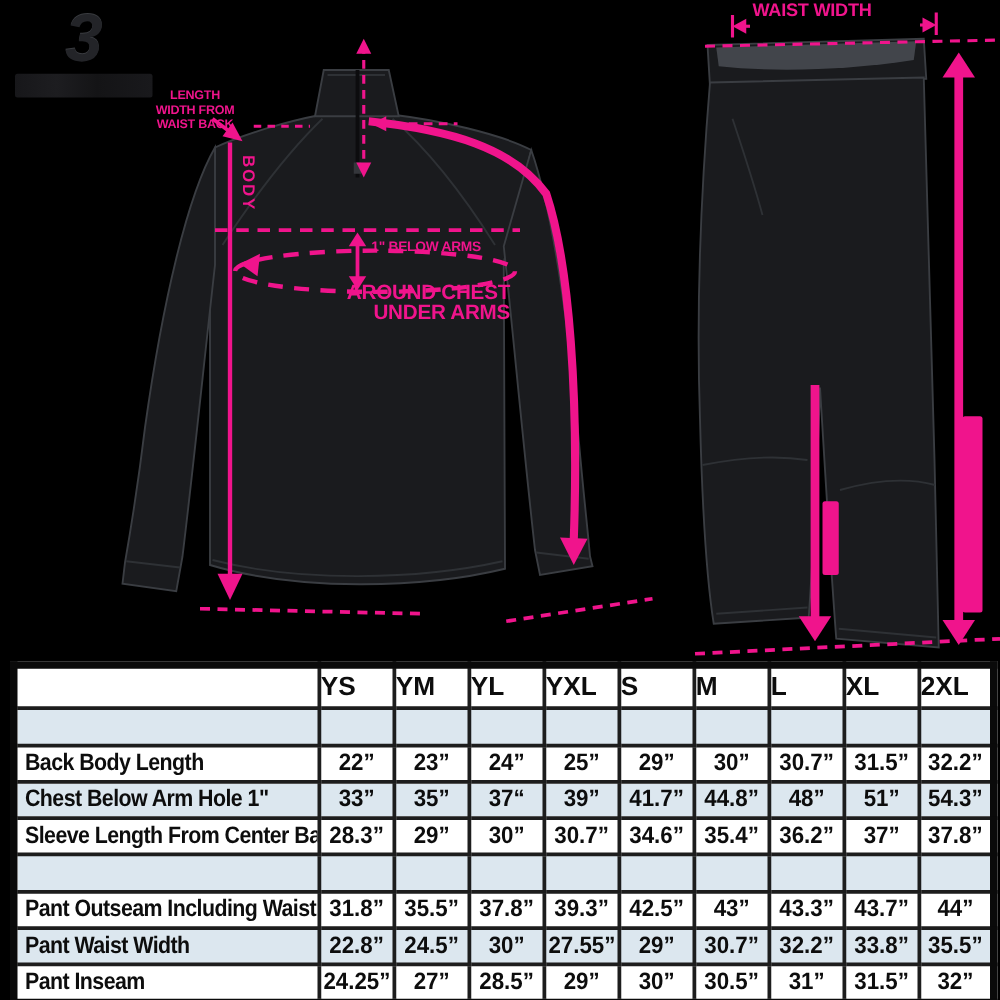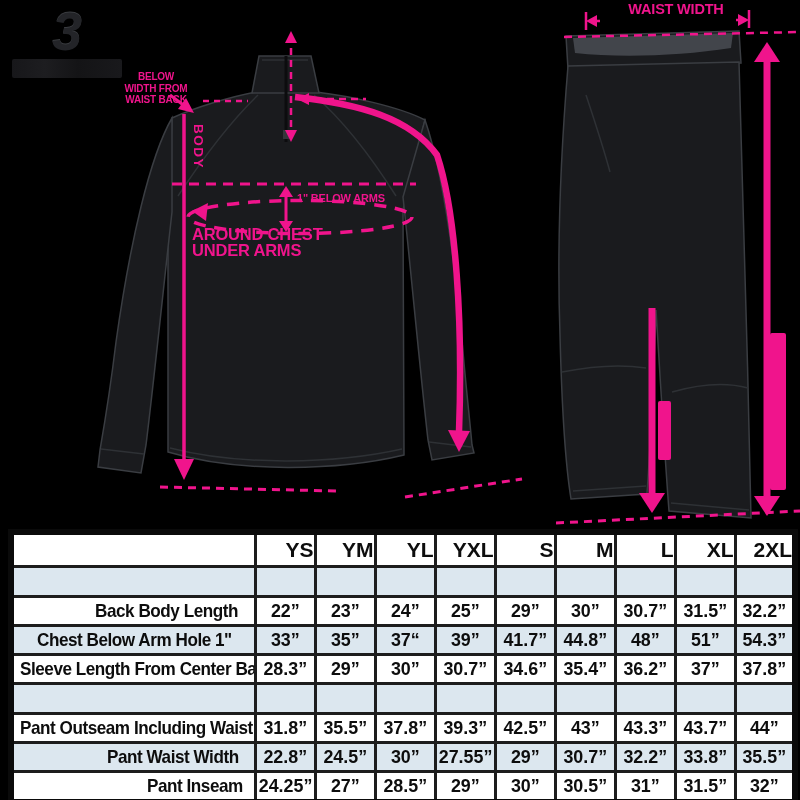--- a/index.html
+++ b/index.html
@@ -8,44 +8,44 @@
   .stage{position:absolute;left:0;top:0;width:800px;height:800px;}
   svg{position:absolute;left:0;top:0;}
 
   
   .pink-label{position:absolute;color:var(--pink,#F0148C);font-weight:bold;z-index:3;}
   .lbl-sleeve{left:116px;top:71px;width:80px;text-align:center;
               font-size:10px;line-height:11.5px;letter-spacing:-0.2px;}
   .lbl-body{left:206px;top:124px;font-size:13.5px;letter-spacing:1.5px;
             transform:rotate(90deg);transform-origin:top left;white-space:nowrap;}
   .lbl-below-arms{left:297px;top:192px;font-size:11px;letter-spacing:-0.2px;white-space:nowrap;}
-  .lbl-chest{left:192px;top:227px;width:216px;text-align:left;
+  .lbl-chest{left:192px;top:227px;width:216px;text-align:right;
              font-size:16.5px;line-height:15.5px;letter-spacing:-0.2px;}
-  .lbl-waist{left:602px;top:1px;width:148px;text-align:center;
+  .lbl-waist{left:602px;top:1px;width:148px;text-align:left;
              font-size:14.5px;letter-spacing:-0.2px;white-space:nowrap;}
 
   
   .logo{position:absolute;left:12px;top:4px;width:110px;z-index:2;}
   .logo-glyph{font-size:54px;font-weight:bold;font-style:italic;color:#232428;
               text-align:center;line-height:54px;
               text-shadow:0 -1px 0 #3a3c40,0 2px 3px #000;}
   .logo-wordmark{margin-top:1px;height:19px;border-radius:2px;
                  background:linear-gradient(90deg,#17171a 0%,#1d1d20 30%,#141416 60%,#19191c 100%);}
 
   
   .table-wrap{position:absolute;left:8px;top:529px;width:784px;z-index:4;}
   table{border-collapse:collapse;table-layout:fixed;width:784px;
         border:6px solid #0a0a0a;background:#fff;}
   th,td{border:3px solid #1d1d1d;overflow:hidden;padding:0;color:#0d0d0d;}
   tr.blue  td{background:#dce7ef;}
   tr.white td{background:#ffffff;}
-  th{background:#ffffff;height:30px;font-size:21px;font-weight:bold;text-align:right;}
+  th{background:#ffffff;height:30px;font-size:21px;font-weight:bold;text-align:left;}
   td{height:26px;}
   tr.spacer td{height:27px;}
-  td.label{text-align:right;padding-left:6px;font-size:19px;font-weight:bold;white-space:nowrap;}
+  td.label{text-align:left;padding-left:6px;font-size:19px;font-weight:bold;white-space:nowrap;}
   td.val{text-align:center;font-size:19px;font-weight:bold;white-space:nowrap;}
   .cx{display:inline-block;transform:scaleX(0.90);transform-origin:0 50%;
       letter-spacing:-0.5px;white-space:nowrap;}
   .cv{display:inline-block;transform:scaleX(0.94);white-space:nowrap;}
 </style>
 </head>
 <body>
 
 <div class="stage">
 
@@ -142,21 +142,21 @@
       <line x1="556" y1="523" x2="800" y2="511" stroke-width="3" stroke-dasharray="8 6"></line>
     </g>
   </svg>
 
   <div class="logo">
     <div class="logo-glyph">3</div>
     <div class="logo-wordmark"></div>
   </div>
 
   <div class="pink-label lbl-sleeve">
-    <div>BELOW</div>
+    <div>LENGTH</div>
     <div>WIDTH FROM</div>
     <div>WAIST BACK</div>
   </div>
 
   <div class="pink-label lbl-body">BODY</div>
 
   <div class="pink-label lbl-below-arms">1" BELOW ARMS</div>
 
   <div class="pink-label lbl-chest">
     <div>AROUND CHEST</div>

